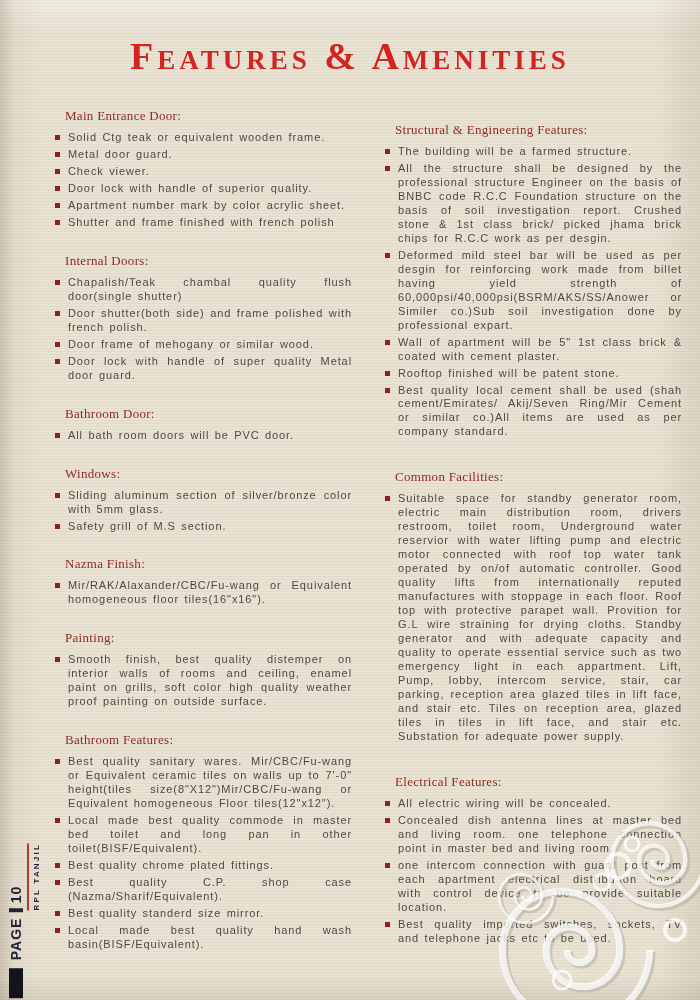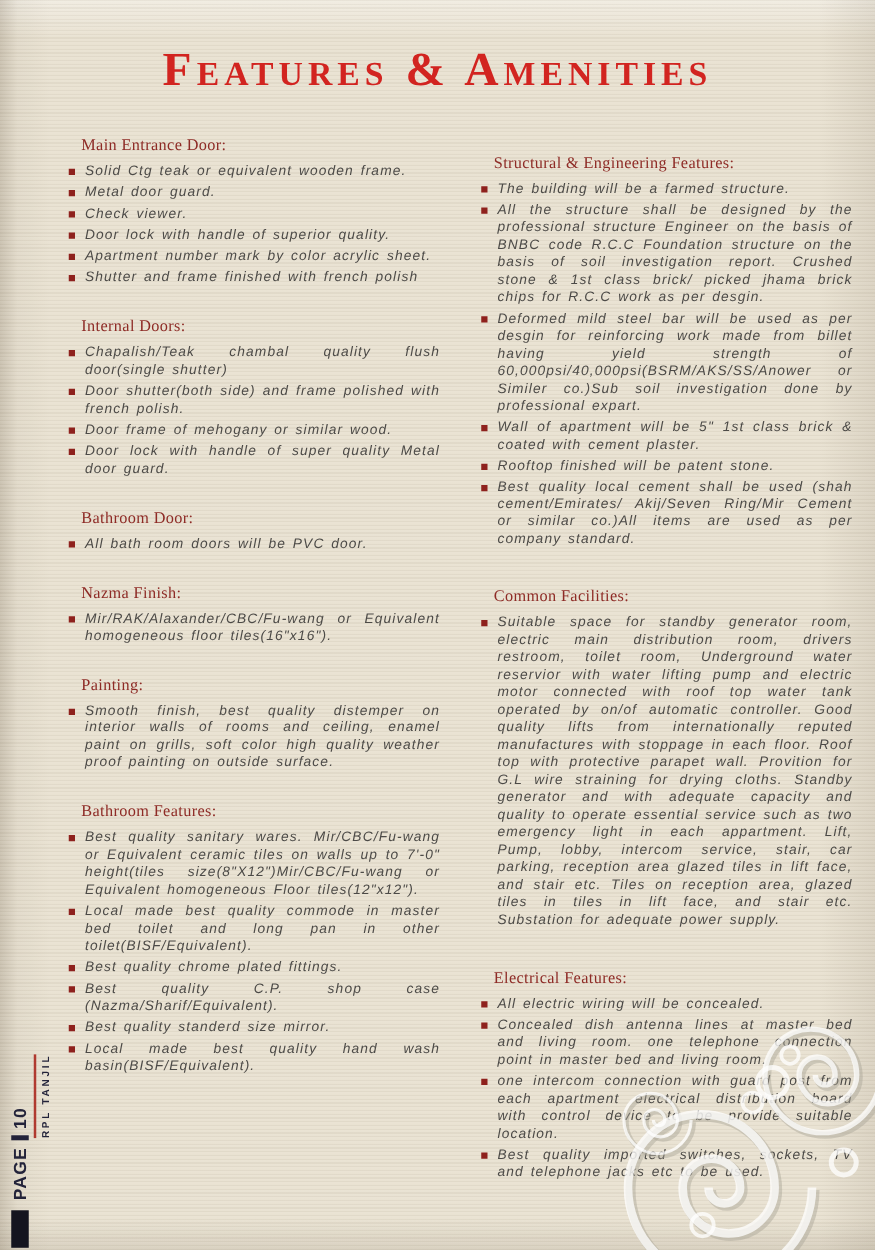--- a/index.html
+++ b/index.html
@@ -25,21 +25,21 @@
     padding:30px 18px 0 55px;
   }
   .col{ width:300px; }
   .sec{ margin-bottom:23px; }
   .col-right .sec{ margin-bottom:30px;margin-top:14px; }
   .sec-heading{
     margin:0 0 7px 10px;
     font-family:"Liberation Serif", serif; font-weight:400;
     font-size:13px; letter-spacing:0.3px; color:#8e2b26;
   }
-  .items{ list-style:none; margin:0; padding:0;font-style:italic; }
+  .items{ list-style:none; margin:0; padding:0; }
   .item{
     display:flex; gap:8px; margin-bottom:3px;
     font-size:11px; line-height:1.27; letter-spacing:0.9px;
     color:#4c4a47;
   }
   .bullet{ flex:0 0 auto; width:5px; height:5px; background:#8e211d; margin-top:4px; }
   .item-text{ flex:1; text-align:justify; text-align-last:left; word-spacing:1.5px; }
 
   
   .footer-vert{
@@ -122,20 +122,33 @@
               <span class="item-text">Door lock with handle of super quality Metal door guard.</span>
             </li>
           </ul>
         </section>
         <section class="sec">
           <h2 class="sec-heading">Bathroom Door:</h2>
           <ul class="items">
             <li class="item">
               <span class="bullet"></span>
               <span class="item-text">All bath room doors will be PVC door.</span>
+            </li>
+          </ul>
+        </section>
+        <section class="sec">
+          <h2 class="sec-heading">Windows:</h2>
+          <ul class="items">
+            <li class="item">
+              <span class="bullet"></span>
+              <span class="item-text">Sliding aluminum section of silver/bronze color with 5mm glass.</span>
+            </li>
+            <li class="item">
+              <span class="bullet"></span>
+              <span class="item-text">Safety grill of M.S section.</span>
             </li>
           </ul>
         </section>
         <section class="sec">
           <h2 class="sec-heading">Nazma Finish:</h2>
           <ul class="items">
             <li class="item">
               <span class="bullet"></span>
               <span class="item-text">Mir/RAK/Alaxander/CBC/Fu-wang or Equivalent homogeneous floor tiles(16"x16").</span>
             </li>

